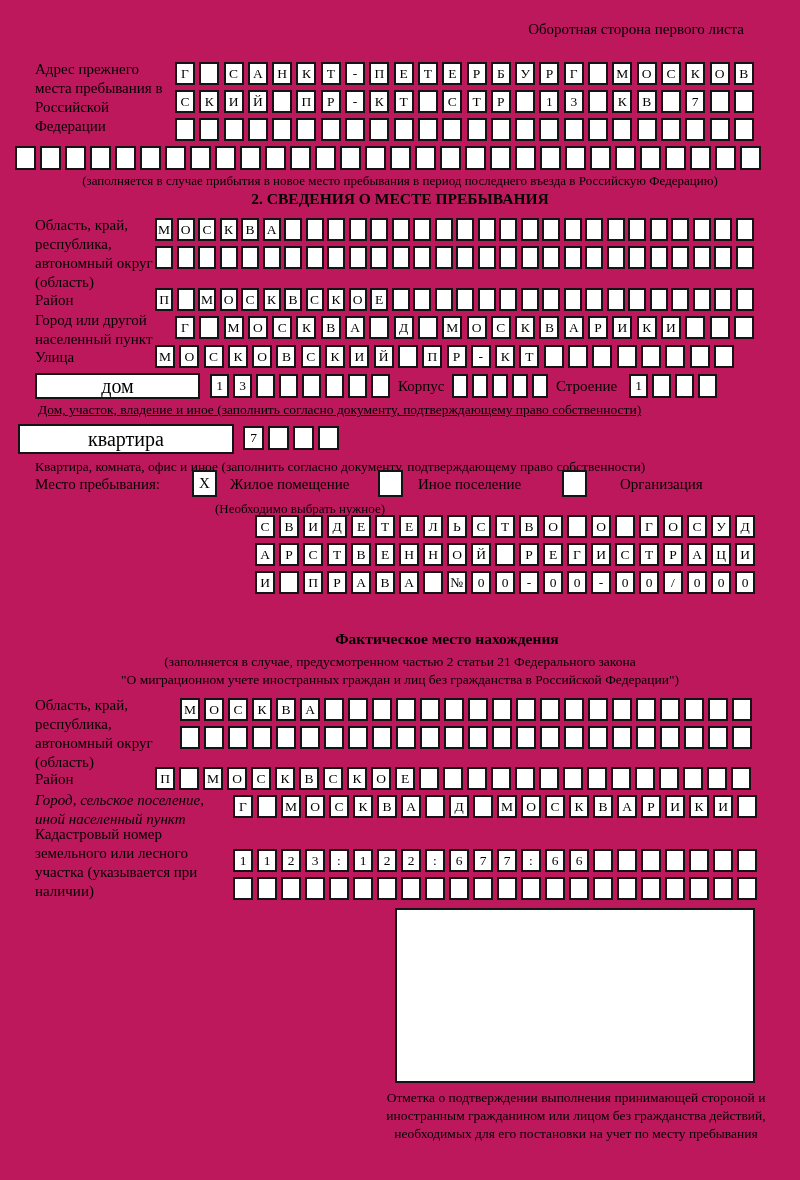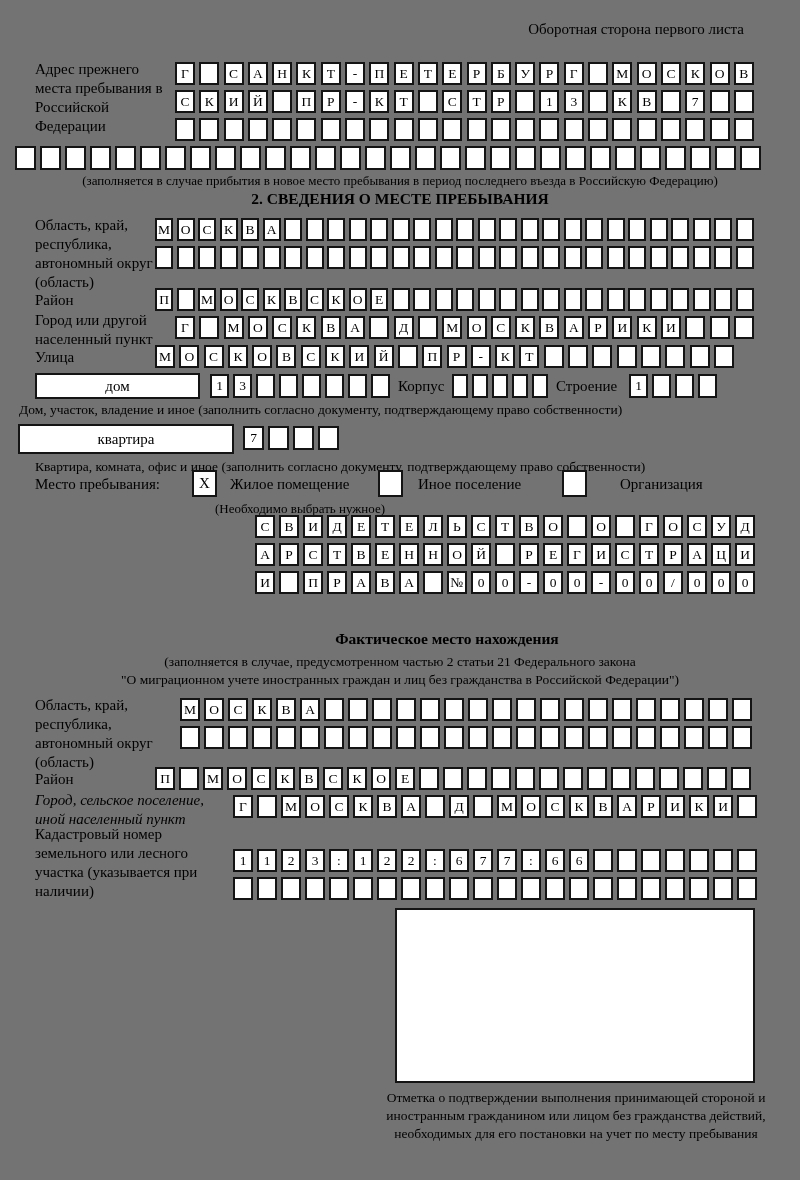--- a/index.html
+++ b/index.html
@@ -1,17 +1,17 @@
 <!DOCTYPE html>
 <html><head>
 <meta charset="utf-8">
 <style>
   html,body{margin:0;padding:0;background:#ffffff;}
   .page{
-    position:relative;width:800px;height:1180px;background:#737373;
+    position:relative;width:800px;height:1180px;background:#be185d;
     font-family:"Liberation Serif","DejaVu Serif",serif;color:#000;
     overflow:hidden;
   }
   .abs{position:absolute;}
   .lbl{font-size:15px;line-height:19px;}
   .note{font-size:13px;line-height:17px;}
   .note2{font-size:13.5px;line-height:18px;}
   .center{text-align:center;}
   .bold{font-weight:bold;}
   .right{text-align:right;}
@@ -22,21 +22,21 @@
   }
   .p215 .cell{width:18px;margin-right:3.5px;}
   .p24  .cell{width:20px;margin-right:4.3px;}
   .p240 .cell{width:20px;margin-right:4px;}
   .p25  .cell{width:21px;margin-right:4px;height:24px;}
   .p23  .cell{width:19px;margin-right:4px;height:24px;}
   .p20  .cell{width:16px;margin-right:4px;height:24px;}
   .vstack{display:flex;flex-direction:column;gap:5px;}
   .wbox{
     box-sizing:border-box;border:2px solid #141414;background:#fff;
-    display:flex;align-items:center;justify-content:center;font-size:15px;
+    display:flex;align-items:center;justify-content:center;font-size:20px;
   }
   .chk{
     box-sizing:border-box;width:25px;height:27px;border:2px solid #141414;
     background:#fff;text-align:center;font-size:15px;line-height:23px;
   }
   .stamp-box{box-sizing:border-box;border:2px solid #141414;background:#fff;}
 </style>
 </head>
 <body>
 
@@ -332,21 +332,21 @@
       <span class="cell"></span>
       <span class="cell"></span>
     </div>
   <div class="abs lbl" style="top:377px;left:556px;">Строение</div>
   <div class="abs cells p23" style="top:374px;left:629px;">
       <span class="cell">1</span>
       <span class="cell"></span>
       <span class="cell"></span>
       <span class="cell"></span>
     </div>
-  <div class="abs note2" style="top:401px;left:19px;">Дом, участок, владение и иное (заполнить согласно документу, подтверждающему право собственности)</div>
+  <div class="abs note2" style="top:401px;left:38px;text-decoration:underline;">Дом, участок, владение и иное (заполнить согласно документу, подтверждающему право собственности)</div>
 
   <div class="abs wbox" style="top:424px;left:18px;width:216px;height:30px;">квартира</div>
   <div class="abs cells p25" style="top:426px;left:243px;">
       <span class="cell">7</span>
       <span class="cell"></span>
       <span class="cell"></span>
       <span class="cell"></span>
     </div>
   <div class="abs note2" style="top:458px;left:35px;">Квартира, комната, офис и иное (заполнить согласно документу, подтверждающему право собственности)</div>
 

